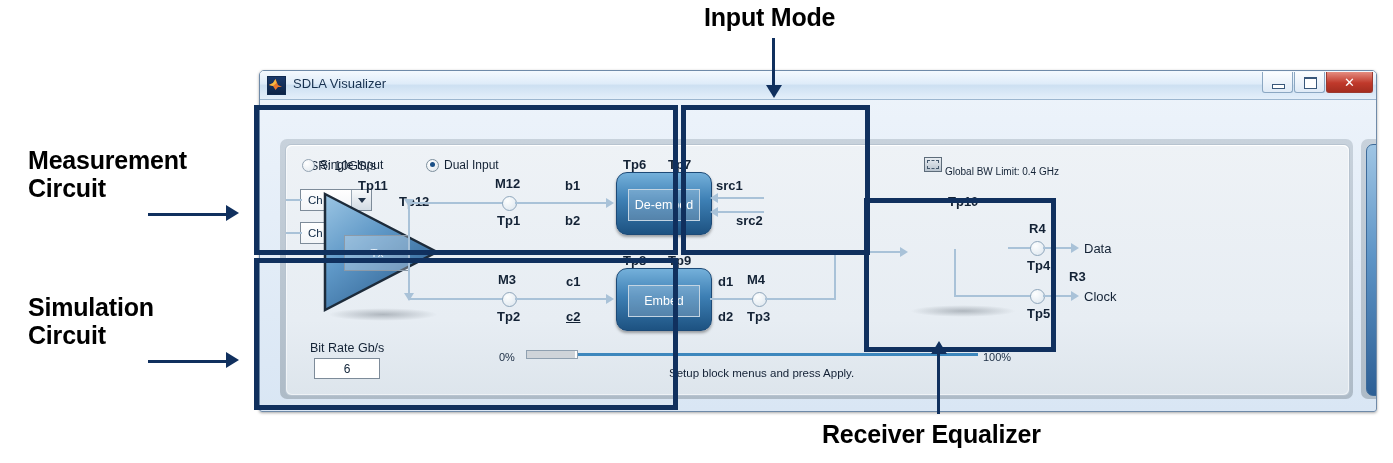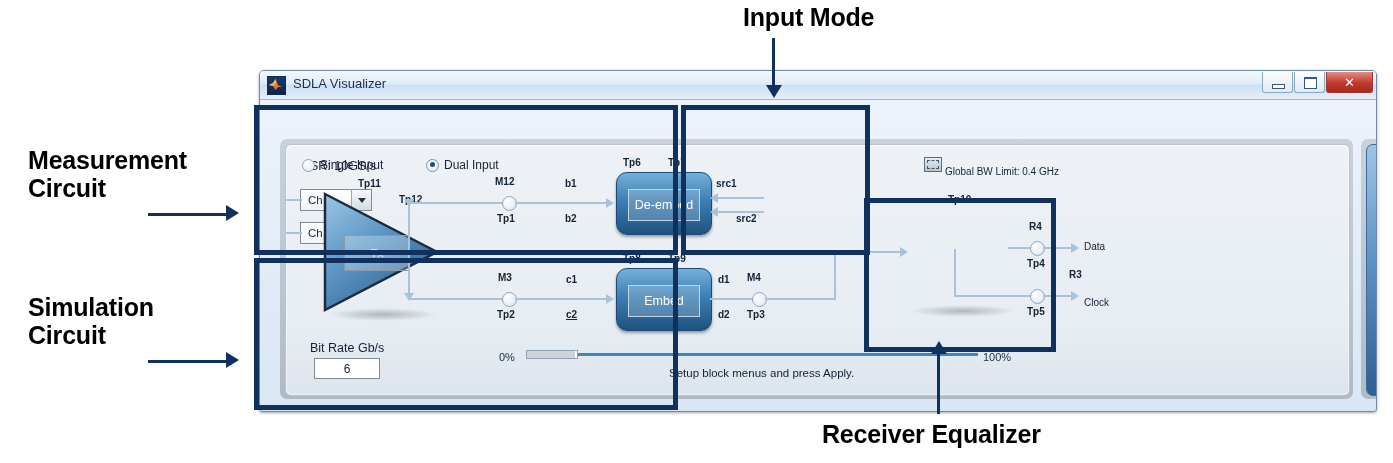--- a/index.html
+++ b/index.html
@@ -62,21 +62,21 @@
   
   #diagram-panel{position:absolute;left:20px;top:68px;width:1073px;height:260px;
      background:linear-gradient(#c8d2dc,#aebbc7);border-radius:7px;
      padding:5px;box-sizing:border-box;}
   #diagram-inner{position:absolute;left:25px;top:73px;width:1063px;height:250px;
      background:linear-gradient(#eef2f6 0%,#e7edf3 70%,#dde5ec 100%);
      border:1px solid #b7c3cf;border-radius:6px;overflow:hidden;}
   #diagram-inner::before{content:"";position:absolute;inset:0;border-radius:6px;
      box-shadow:inset 0 1px 0 #fff, inset 0 0 0 1px rgba(255,255,255,.5);}
 
-  .lbl{position:absolute;font-size:10px;color:#132235;white-space:nowrap;}
+  .lbl{position:absolute;font-size:13px;color:#132235;white-space:nowrap;}
   .lbl.b{font-weight:bold;}
   .wire{position:absolute;background:#a9c2d8;}
   .wire.h{height:2px;}
   .wire.v{width:2px;}
   .arrowR{position:absolute;width:0;height:0;border-top:5px solid transparent;
      border-bottom:5px solid transparent;border-left:8px solid #a9c2d8;}
   .arrowL{position:absolute;width:0;height:0;border-top:5px solid transparent;
      border-bottom:5px solid transparent;border-right:8px solid #a9c2d8;}
   .arrowD{position:absolute;width:0;height:0;border-left:5px solid transparent;
      border-right:5px solid transparent;border-top:8px solid #a9c2d8;}
@@ -140,21 +140,21 @@
 <div class="anno-text" style="left:28px;top:146px;">Measurement
 Circuit</div>
 <div class="anno-line" style="left:148px;top:213px;width:82px;height:3px;"></div>
 <div class="anno-arrow" style="left:226px;top:205px;border-top:8px solid transparent;border-bottom:8px solid transparent;border-left:13px solid #10305e;"></div>
 
 <div class="anno-text" style="left:28px;top:293px;">Simulation
 Circuit</div>
 <div class="anno-line" style="left:148px;top:360px;width:82px;height:3px;"></div>
 <div class="anno-arrow" style="left:226px;top:352px;border-top:8px solid transparent;border-bottom:8px solid transparent;border-left:13px solid #10305e;"></div>
 
-<div class="anno-text" style="left:704px;top:3px;margin-left:39px;">Input Mode</div>
+<div class="anno-text" style="left:704px;top:3px;">Input Mode</div>
 <div class="anno-line" style="left:772px;top:38px;width:3px;height:50px;"></div>
 <div class="anno-arrow" style="left:766px;top:85px;border-left:8px solid transparent;border-right:8px solid transparent;border-top:13px solid #10305e;"></div>
 
 <div class="anno-text" style="left:822px;top:420px;">Receiver Equalizer</div>
 <div class="anno-line" style="left:937px;top:352px;width:3px;height:62px;"></div>
 <div class="anno-arrow" style="left:931px;top:341px;border-left:8px solid transparent;border-right:8px solid transparent;border-bottom:13px solid #10305e;"></div>
 
 <div class="anno-box" style="left:254px;top:105px;width:424px;height:150px;"></div>
 <div class="anno-box" style="left:254px;top:258px;width:424px;height:152px;"></div>
 <div class="anno-box" style="left:681px;top:105px;width:189px;height:150px;"></div>
@@ -307,21 +307,21 @@
     <div class="arrowR" style="left:785px;top:98px;"></div>
     <div class="lbl" style="left:798px;top:96px;">Data</div>
 
     <div class="wire v" style="left:668px;top:104px;height:48px;"></div>
     <div class="wire h" style="left:668px;top:150px;width:78px;"></div>
     <div class="node" style="left:744px;top:144px;"></div>
     <div class="lbl b" style="left:743px;top:124px;padding-left:40px;">R3</div>
     <div class="lbl b" style="left:741px;top:161px;">Tp5</div>
     <div class="wire h" style="left:757px;top:150px;width:32px;"></div>
     <div class="arrowR" style="left:785px;top:146px;"></div>
-    <div class="lbl" style="left:798px;top:152px;">Clock</div>
+    <div class="lbl" style="left:798px;top:144px;">Clock</div>
 
     <div class="lbl" style="left:24px;top:196px;font-size:12.5px;">Bit Rate Gb/s</div>
     <div class="field" style="left:28px;top:213px;">
       <span>6</span>
     </div>
 
     <div class="pct" style="left:213px;top:206px;">0%</div>
     <div class="pbar" style="left:240px;top:205px;width:52px;">
       <div class="fill" style="width:96%;"></div>
     </div>

